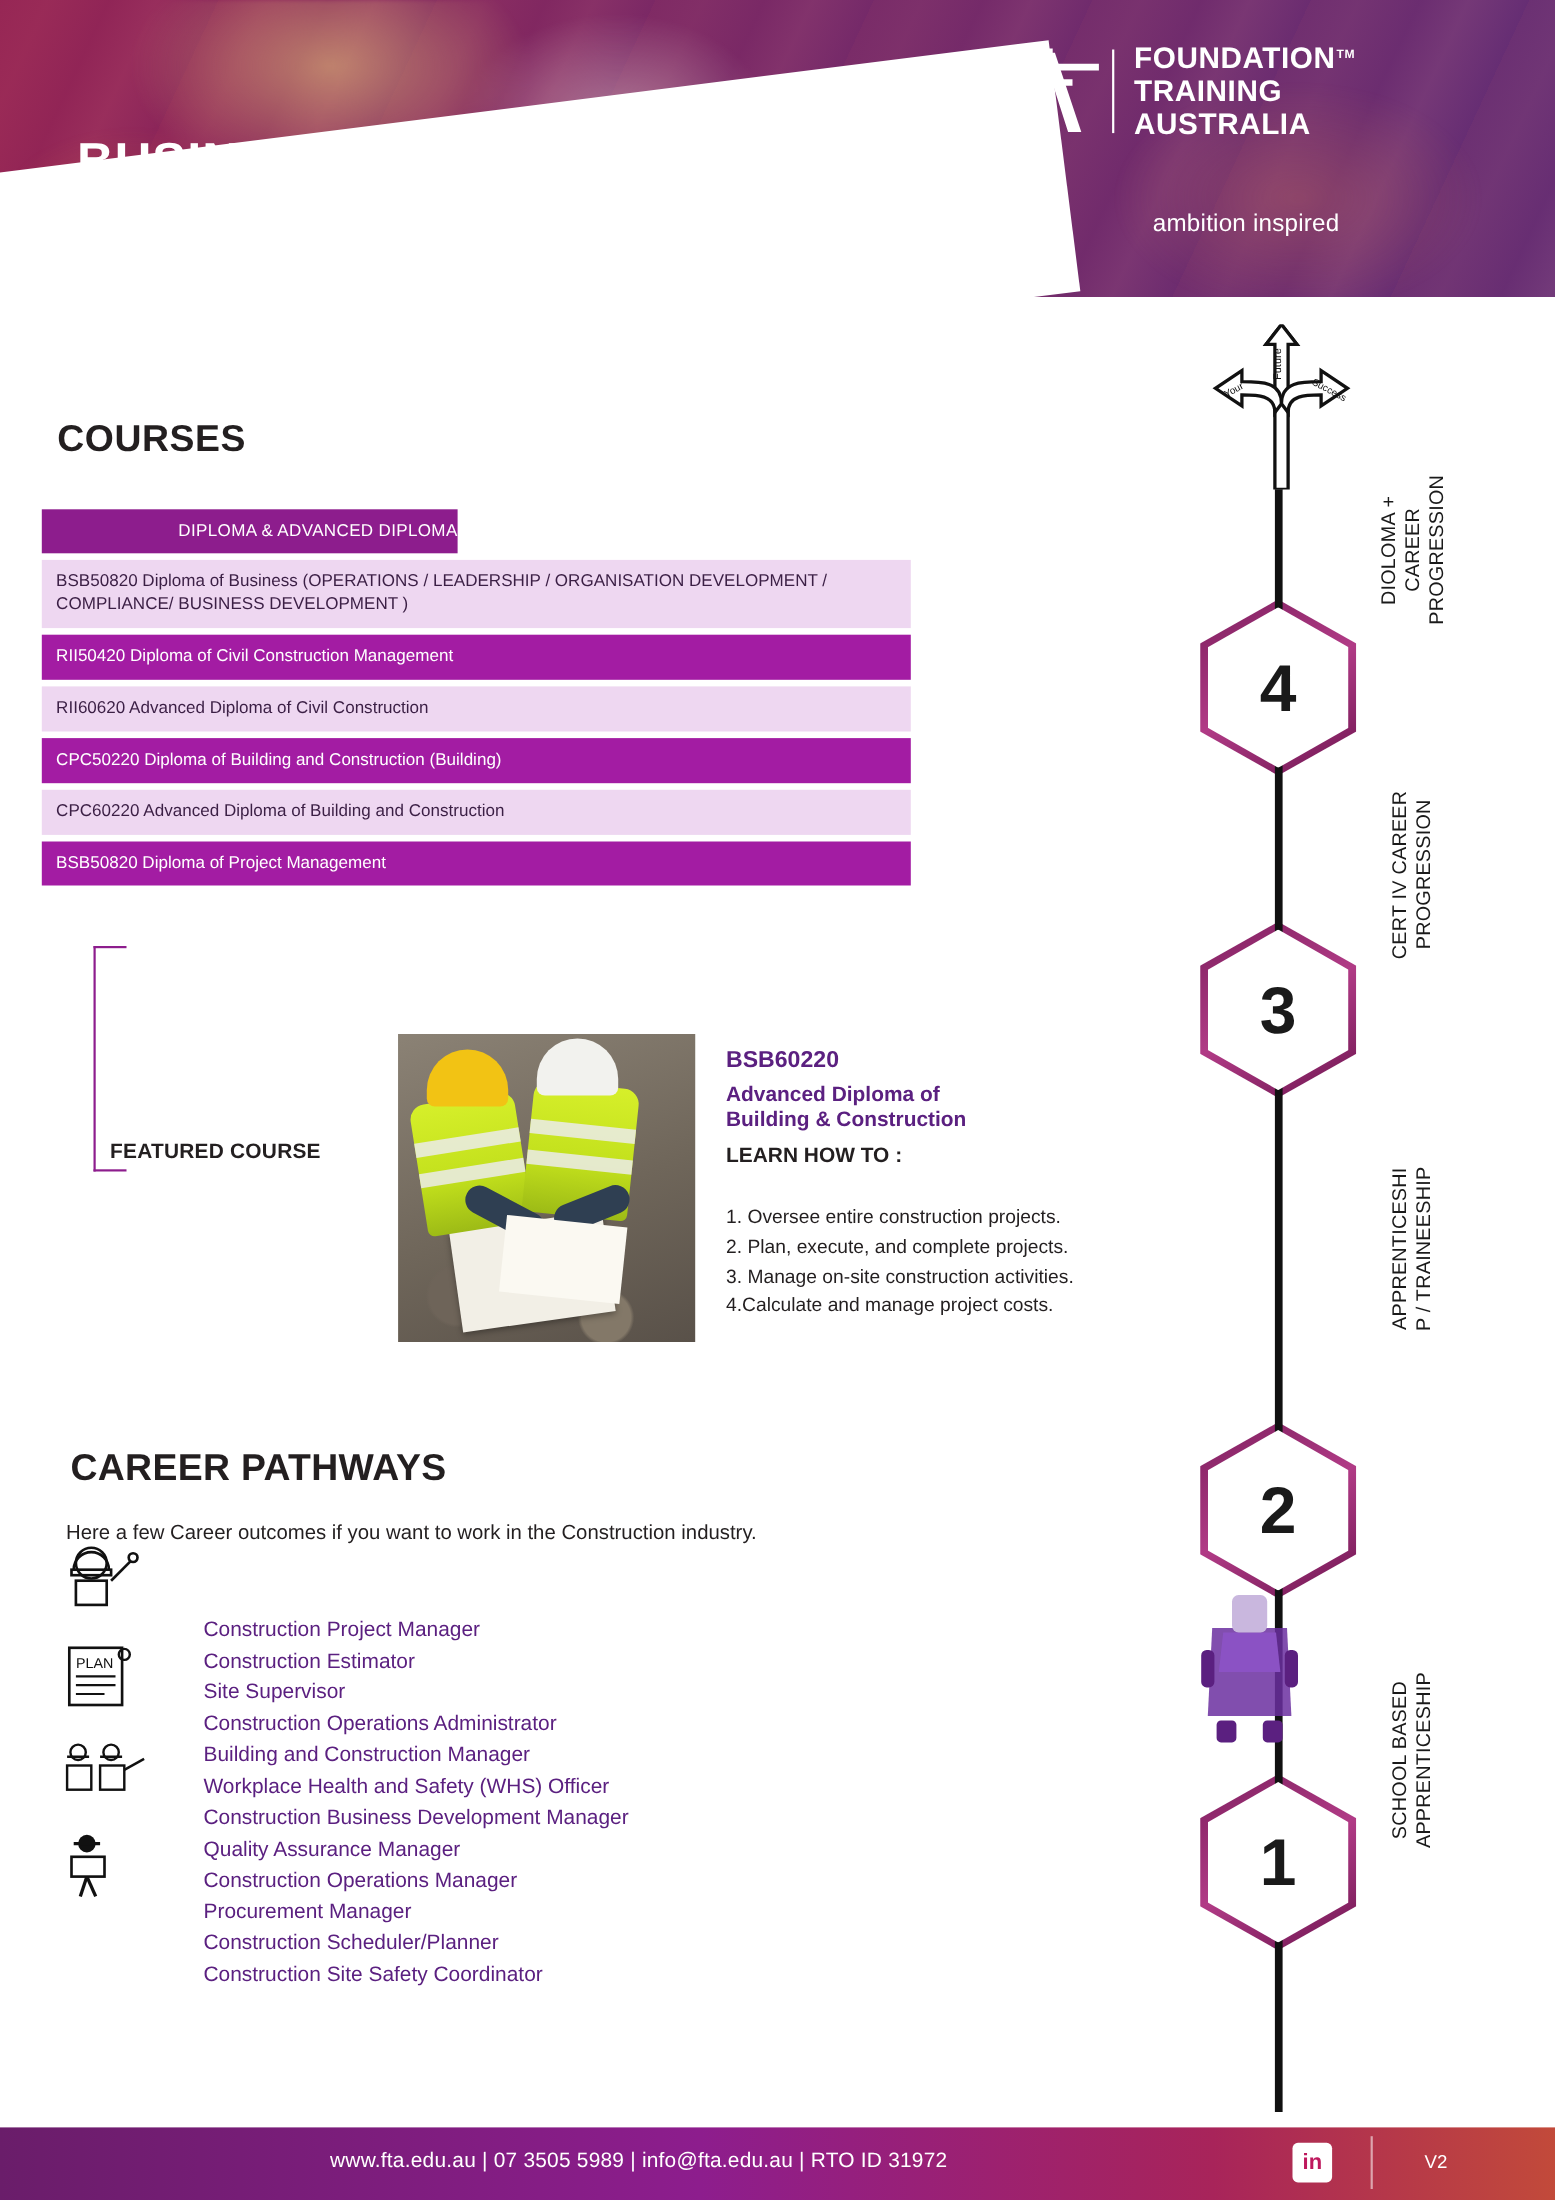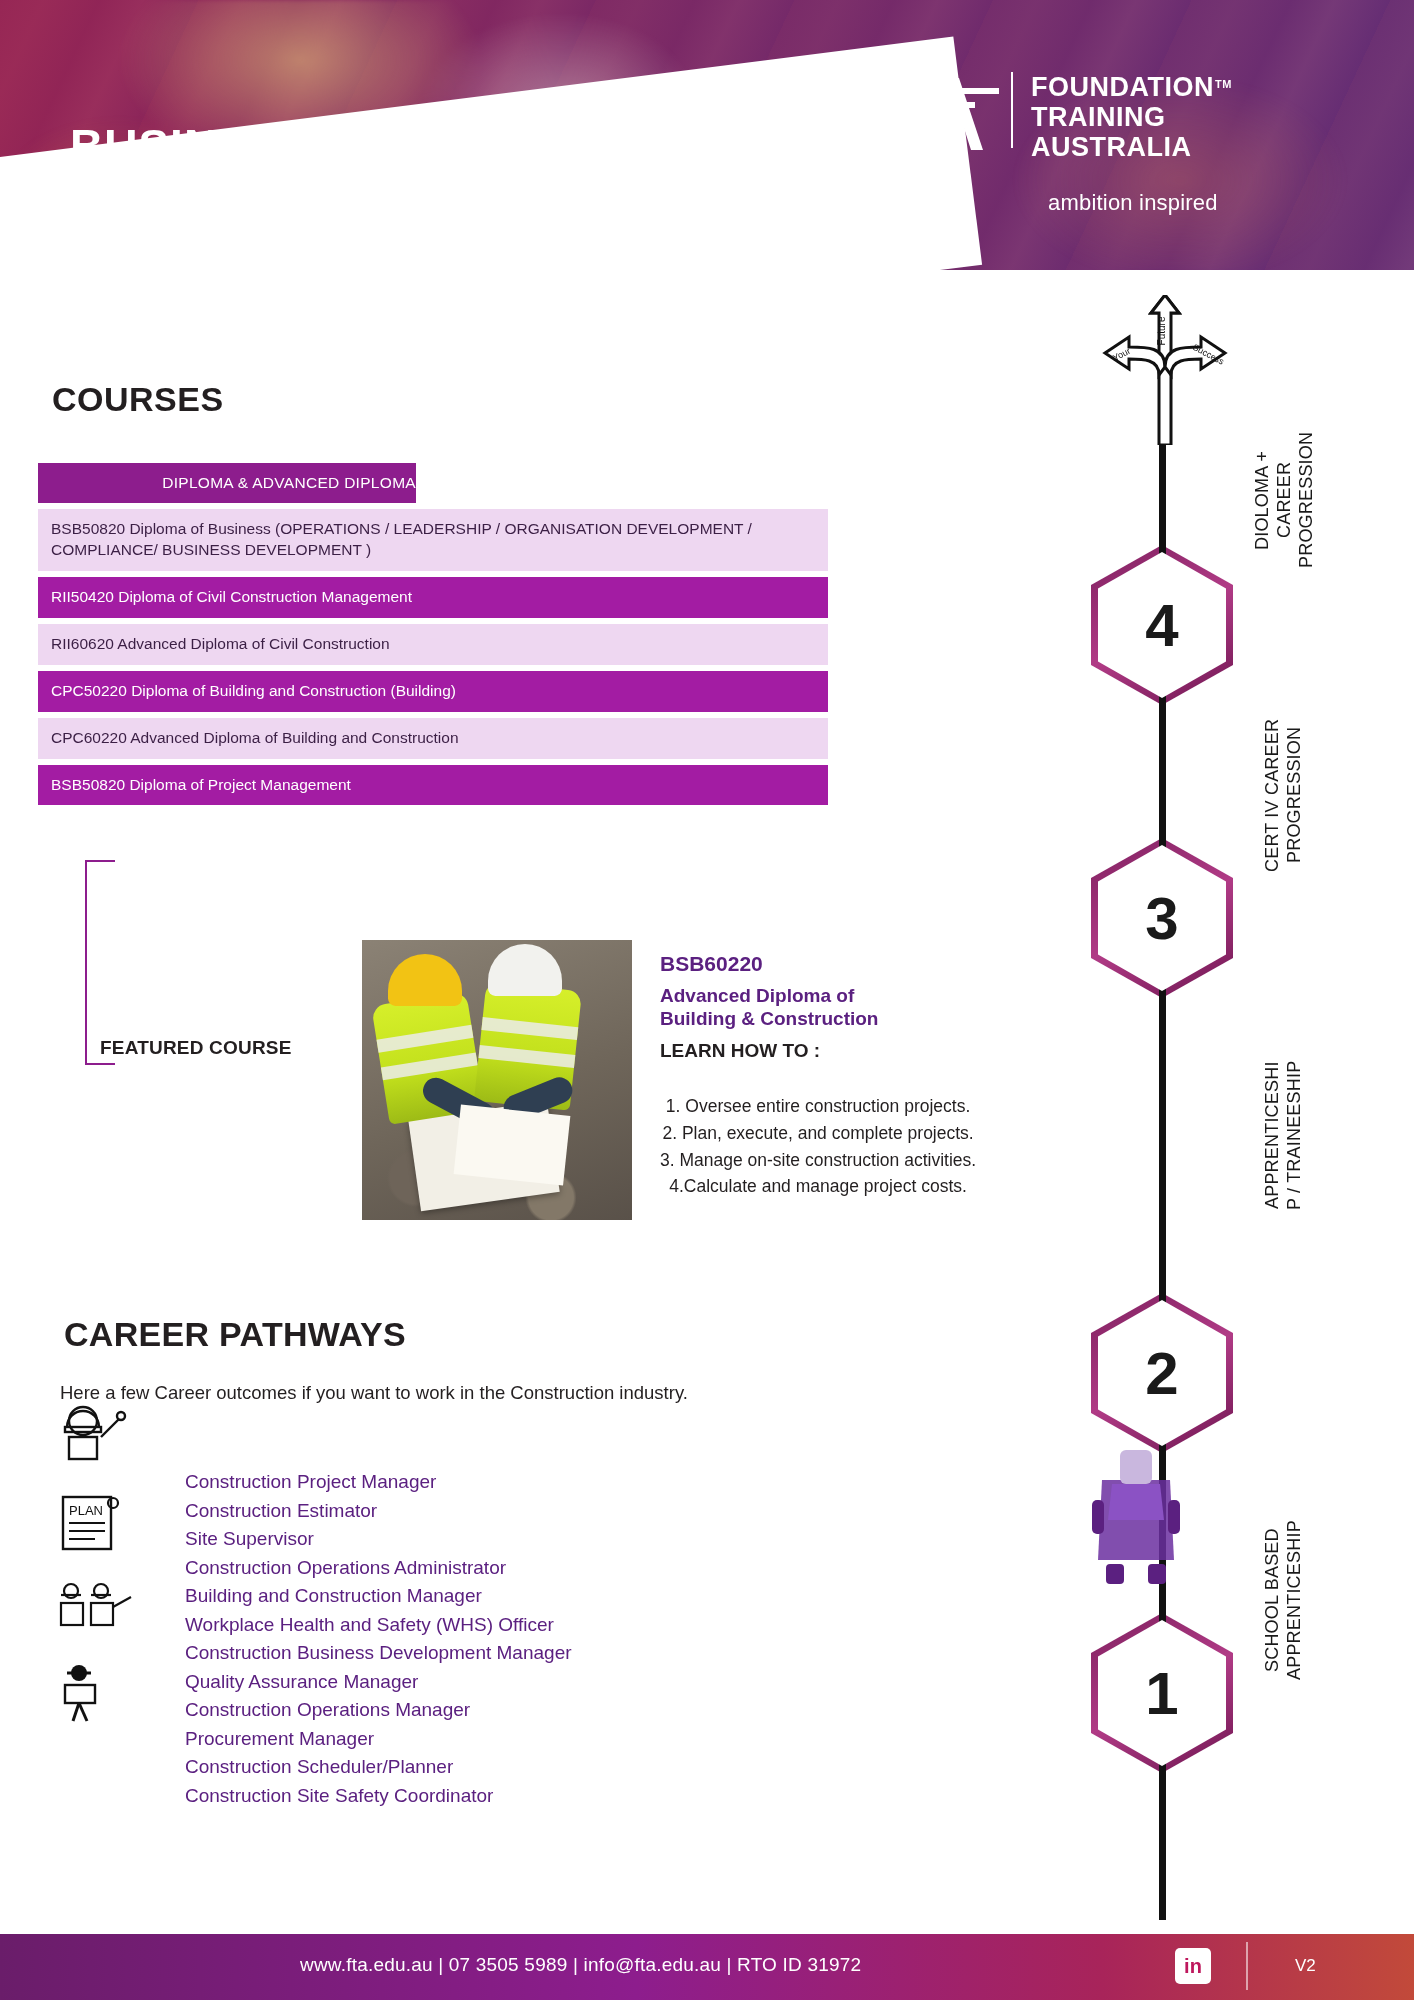--- a/index.html
+++ b/index.html
@@ -46,21 +46,21 @@
     font-size: 46px;
     font-weight: bold;
     color: #ffffff;
     letter-spacing: 1px;
     line-height: 1;
   }
   .logo-wrap {
     position: absolute;
     left: 905px; top: 38px;
     display: flex;
-    margin-top: 34px;
+    align-items: center;
   }
   .logo-mark { width: 100px; height: 82px; }
   .logo-divider {
     width: 2px; height: 76px;
     background: #ffffff;
     margin: 0 18px 0 6px;
   }
   .logo-text {
     color: #ffffff;
     font-size: 27px;
@@ -184,21 +184,21 @@
   .featured-name {
     position: absolute; left: 660px; top: 984px;
     font-size: 19px; font-weight: bold; color: #5b2080; line-height: 1.22;
   }
   .learn-how {
     position: absolute; left: 660px; top: 1040px;
     font-size: 19px; font-weight: bold; color: #231f20;
   }
   .learn-list {
     position: absolute; left: 660px; top: 1093px;
-    font-size: 17.5px; color: #231f20; line-height: 1.53; text-align: center;
+    font-size: 17.5px; color: #231f20; line-height: 1.53;
   }
 
   
   .cp-title {
     position: absolute; left: 64px; top: 1315px;
     font-size: 34px; font-weight: bold; color: #231f20; letter-spacing: 0.3px;
   }
   .cp-sub {
     position: absolute; left: 60px; top: 1380px;
     width: 640px;

